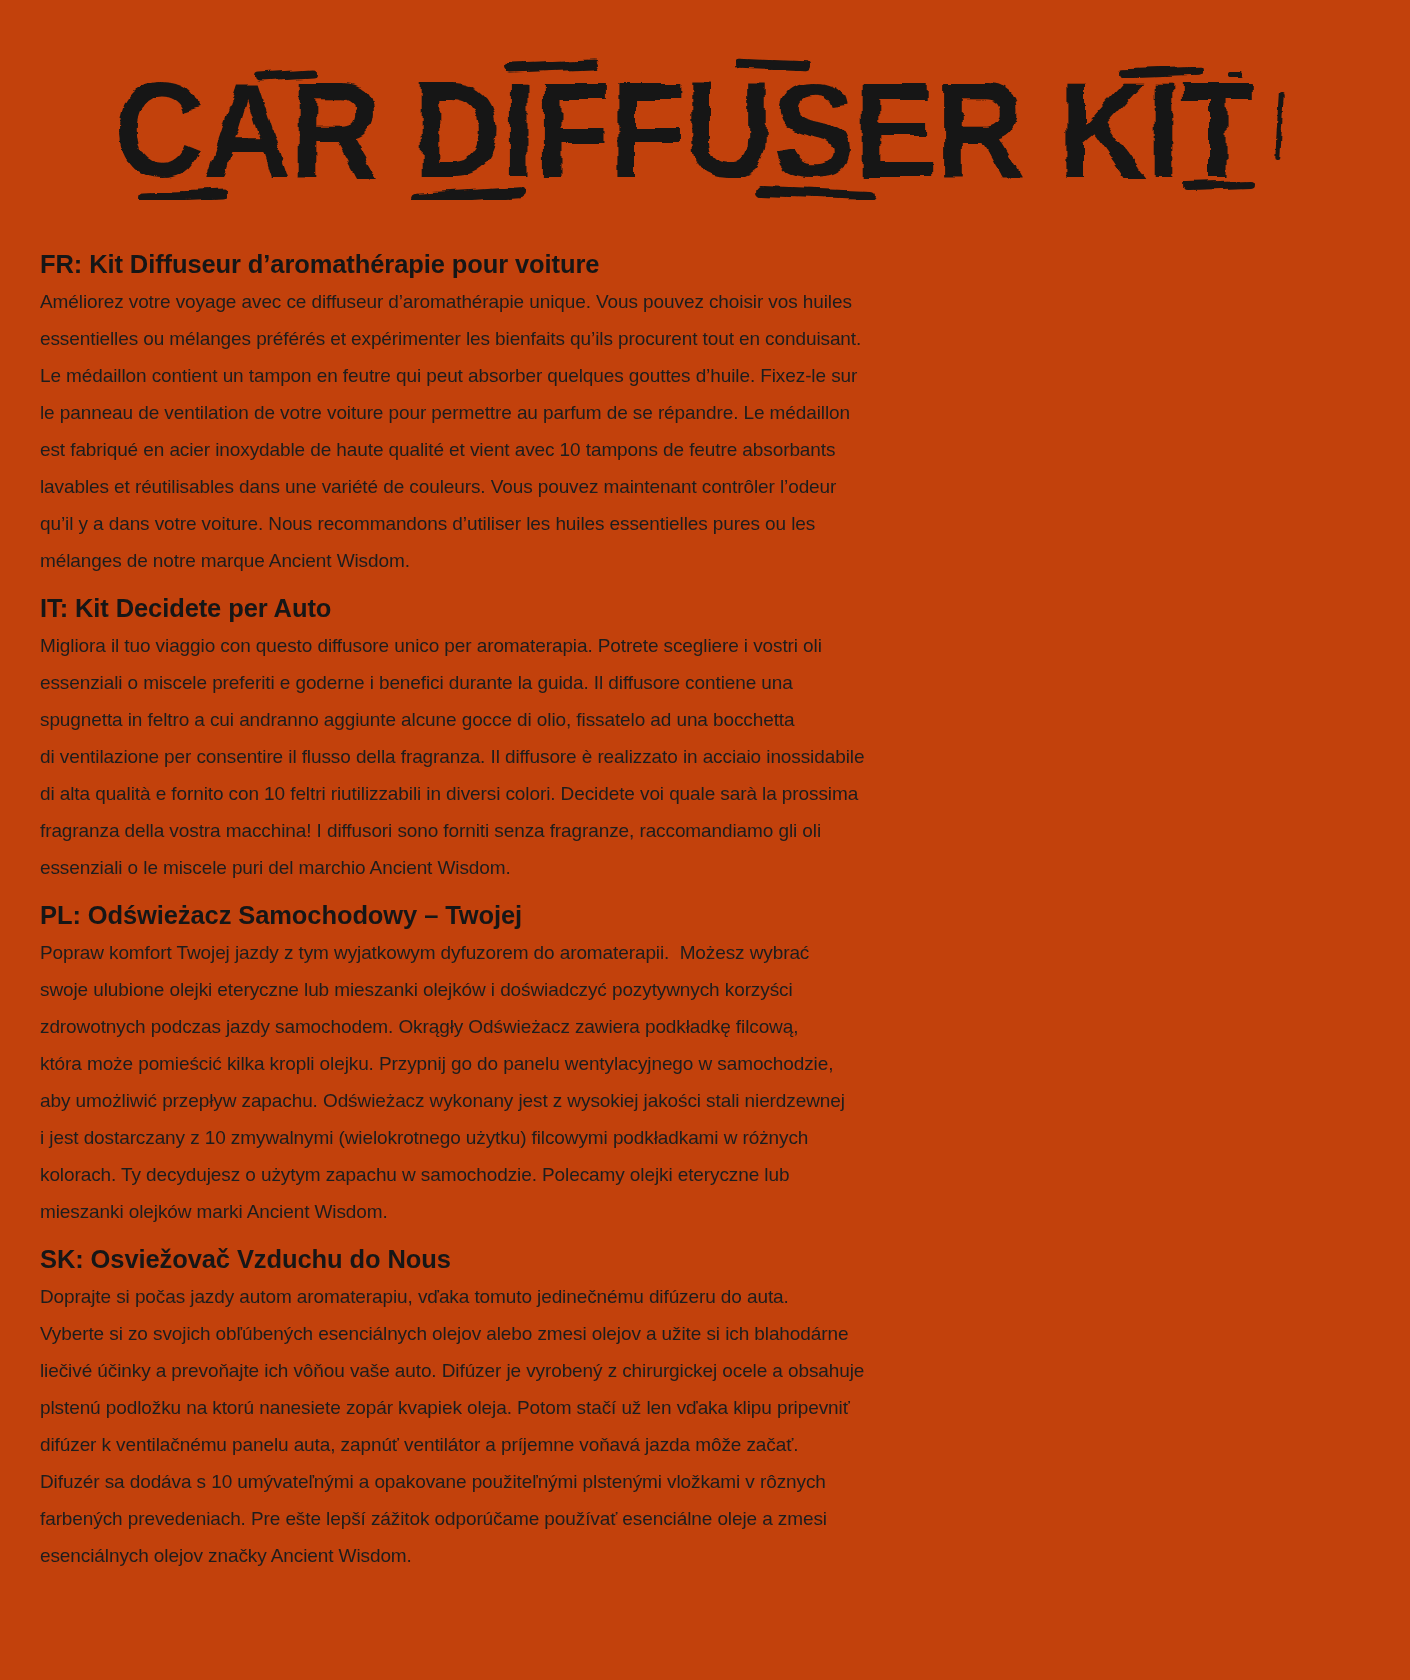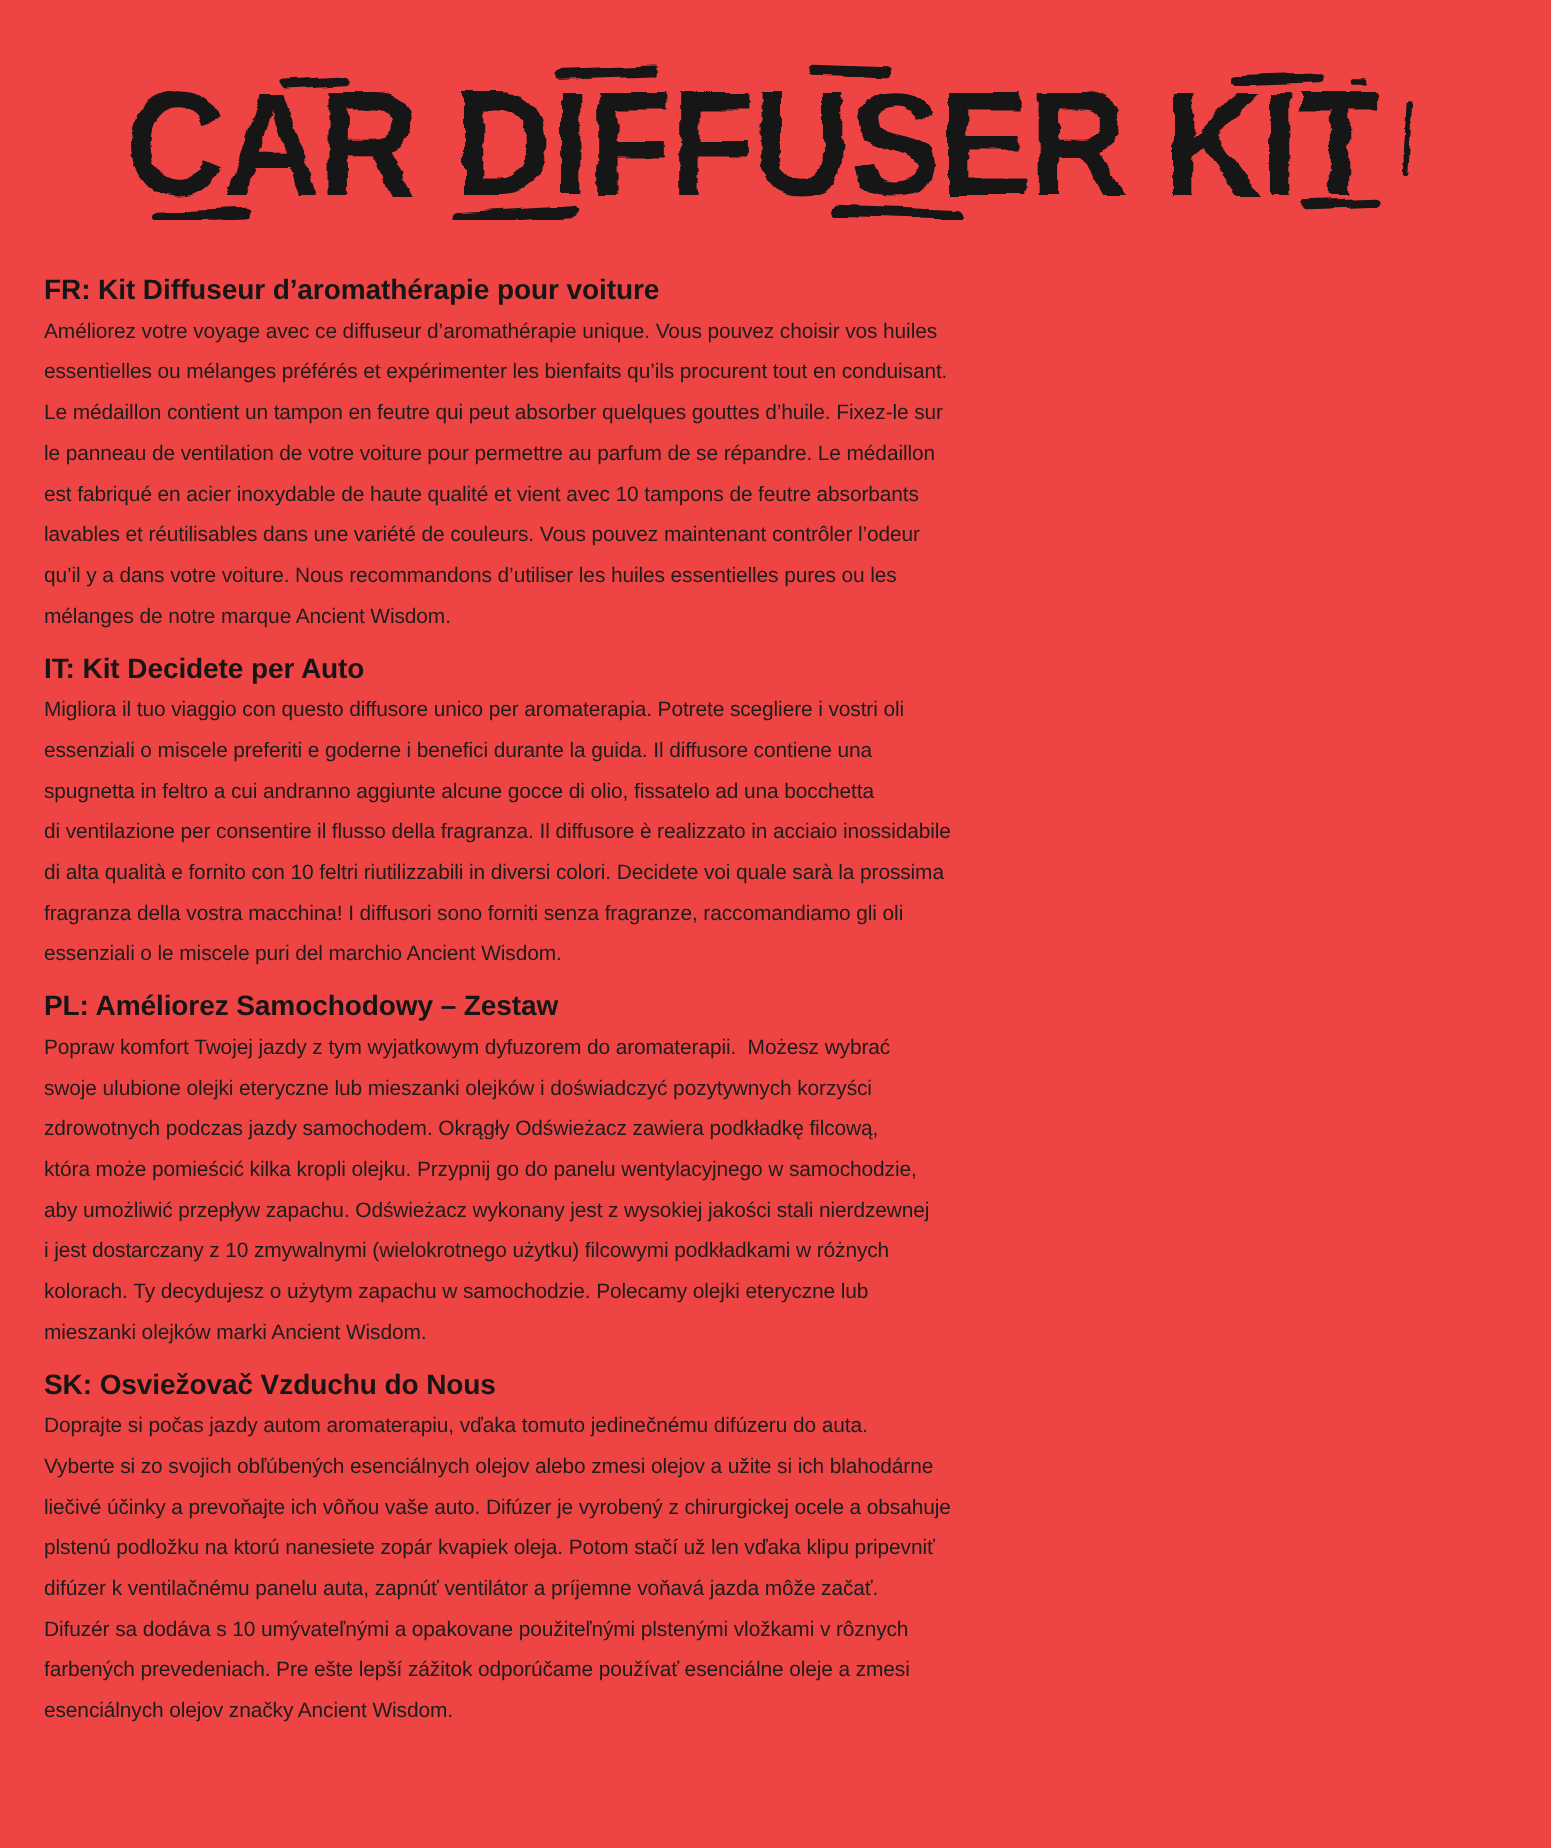--- a/index.html
+++ b/index.html
@@ -1,20 +1,20 @@
 <!DOCTYPE html>
 <html><head>
 <meta charset="utf-8">
 <style>
   html, body { margin: 0; padding: 0; background: #ffffff; }
   .page {
     position: relative;
     width: 1410px;
     height: 1680px;
-    background: #ef4444;
+    background: #c2410c;
     overflow: hidden;
     font-family: "Liberation Sans", sans-serif;
     color: #1d1d1d;
   }
   .title-block {
     display: block;
     margin: 28px auto 46px auto;
   }
   .title-text {
     font-family: "Liberation Sans", sans-serif;
@@ -89,21 +89,21 @@
       <p class="section-body">Migliora il tuo viaggio con questo diffusore unico per aromaterapia. Potrete scegliere i vostri oli
 essenziali o miscele preferiti e goderne i benefici durante la guida. Il diffusore contiene una
 spugnetta in feltro a cui andranno aggiunte alcune gocce di olio, fissatelo ad una bocchetta
 di ventilazione per consentire il flusso della fragranza. Il diffusore è realizzato in acciaio inossidabile
 di alta qualità e fornito con 10 feltri riutilizzabili in diversi colori. Decidete voi quale sarà la prossima
 fragranza della vostra macchina! I diffusori sono forniti senza fragranze, raccomandiamo gli oli
 essenziali o le miscele puri del marchio Ancient Wisdom.</p>
     </section>
 
     <section class="lang-section">
-      <h2 class="section-heading">PL: Améliorez Samochodowy – Zestaw</h2>
+      <h2 class="section-heading">PL: Odświeżacz Samochodowy – Twojej</h2>
       <p class="section-body">Popraw komfort Twojej jazdy z tym wyjatkowym dyfuzorem do aromaterapii.  Możesz wybrać
 swoje ulubione olejki eteryczne lub mieszanki olejków i doświadczyć pozytywnych korzyści
 zdrowotnych podczas jazdy samochodem. Okrągły Odświeżacz zawiera podkładkę filcową,
 która może pomieścić kilka kropli olejku. Przypnij go do panelu wentylacyjnego w samochodzie,
 aby umożliwić przepływ zapachu. Odświeżacz wykonany jest z wysokiej jakości stali nierdzewnej
 i jest dostarczany z 10 zmywalnymi (wielokrotnego użytku) filcowymi podkładkami w różnych
 kolorach. Ty decydujesz o użytym zapachu w samochodzie. Polecamy olejki eteryczne lub
 mieszanki olejków marki Ancient Wisdom.</p>
     </section>
 

